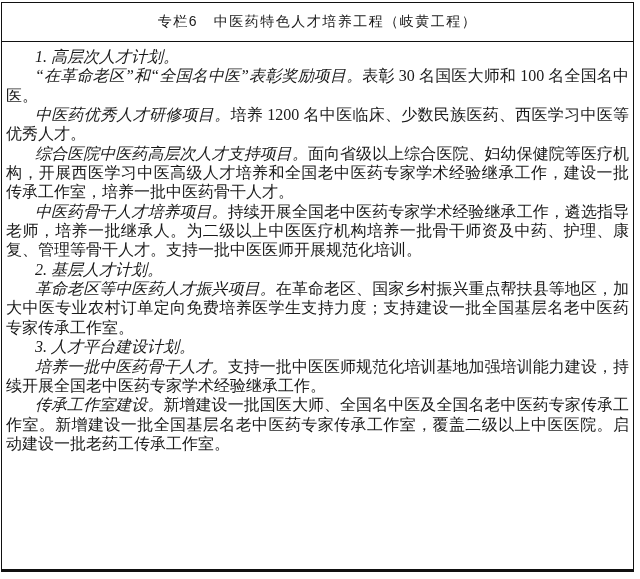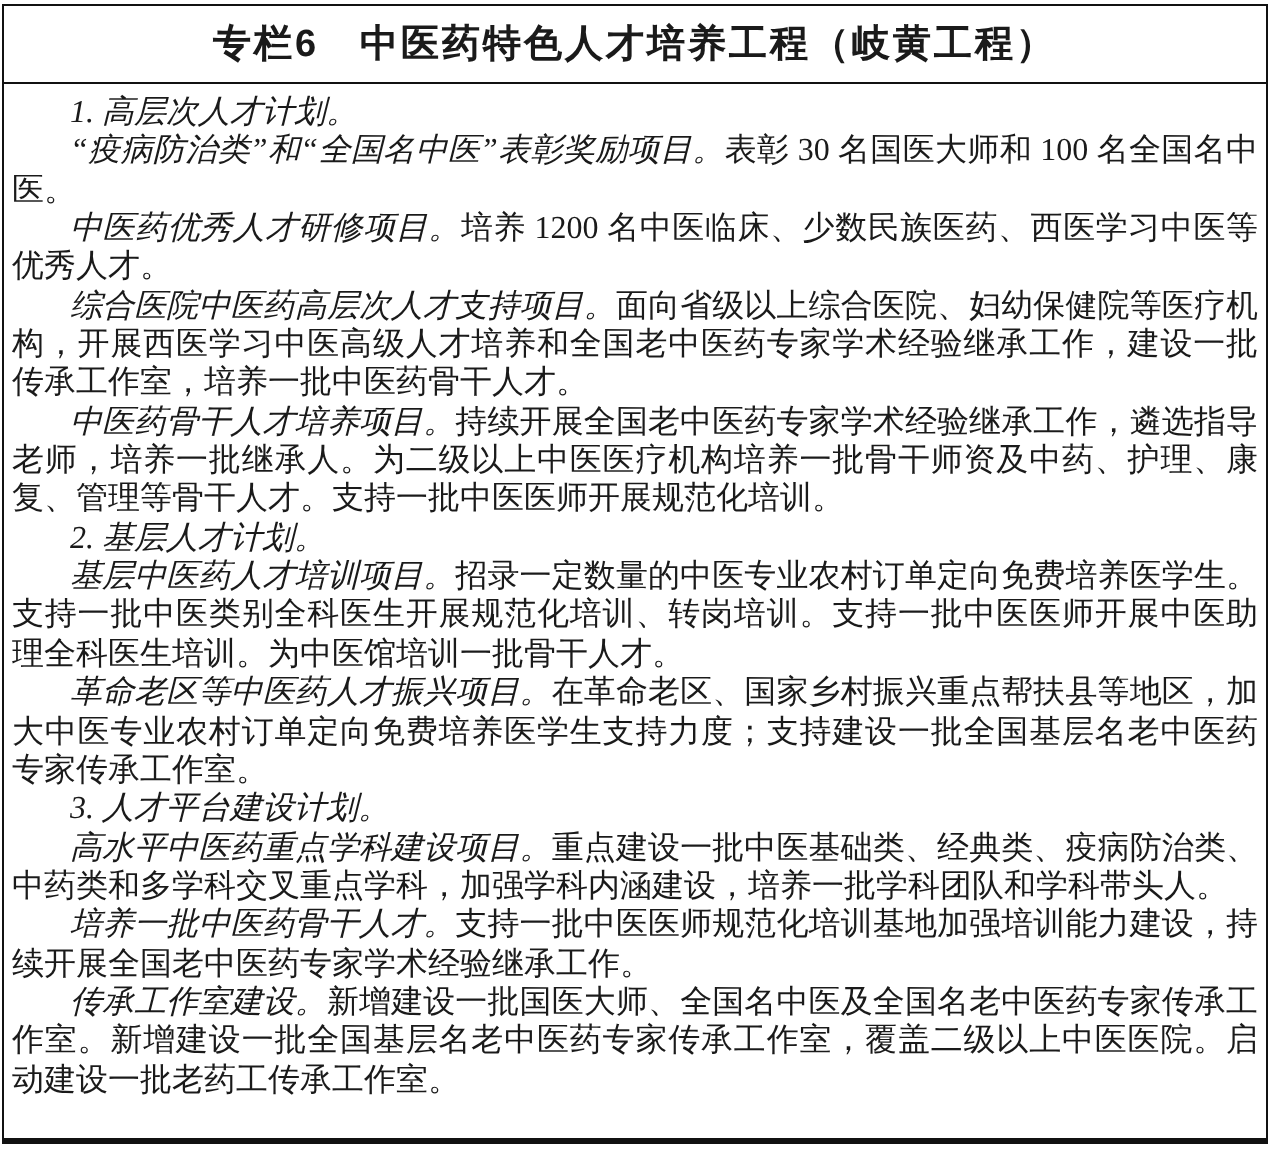--- a/index.html
+++ b/index.html
@@ -24,22 +24,22 @@
     background: #ffffff;
   }
   .panel-title {
     height: 39px;
     box-sizing: border-box;
     border-bottom: 1.5px solid #111111;
     display: flex;
     align-items: center;
     justify-content: center;
     font-family: "Liberation Sans", "DejaVu Sans", sans-serif;
-    font-weight: bold;
-    font-size: 19px;
+    font-weight: normal;
+    font-size: 14px;
     letter-spacing: 1.5px;
     white-space: nowrap;
   }
   .panel-body {
     padding: 5px 4px 0 4px;
     font-size: 16px;
     line-height: 19.35px;
     text-align: justify;
     text-justify: inter-ideograph;
   }
@@ -53,26 +53,24 @@
   .kai { font-style: italic; }
 </style>
 </head>
 <body>
 
 <div class="page">
   <div class="panel">
     <div class="panel-title">专栏6　中医药特色人才培养工程（岐黄工程）</div>
     <div class="panel-body">
       <p class="para"><span class="kai">1. 高层次人才计划。</span><span></span></p>
-      <p class="para"><span class="kai">“疫病防治类”和“全国名中医”表彰奖励项目。</span><span>表彰 30 名国医大师和 100 名全国名中医。</span></p>
+      <p class="para"><span class="kai">“在革命老区”和“全国名中医”表彰奖励项目。</span><span>表彰 30 名国医大师和 100 名全国名中医。</span></p>
       <p class="para"><span class="kai">中医药优秀人才研修项目。</span><span>培养 1200 名中医临床、少数民族医药、西医学习中医等优秀人才。</span></p>
       <p class="para"><span class="kai">综合医院中医药高层次人才支持项目。</span><span>面向省级以上综合医院、妇幼保健院等医疗机构，开展西医学习中医高级人才培养和全国老中医药专家学术经验继承工作，建设一批传承工作室，培养一批中医药骨干人才。</span></p>
       <p class="para"><span class="kai">中医药骨干人才培养项目。</span><span>持续开展全国老中医药专家学术经验继承工作，遴选指导老师，培养一批继承人。为二级以上中医医疗机构培养一批骨干师资及中药、护理、康复、管理等骨干人才。支持一批中医医师开展规范化培训。</span></p>
       <p class="para"><span class="kai">2. 基层人才计划。</span><span></span></p>
-      <p class="para"><span class="kai">基层中医药人才培训项目。</span><span>招录一定数量的中医专业农村订单定向免费培养医学生。支持一批中医类别全科医生开展规范化培训、转岗培训。支持一批中医医师开展中医助理全科医生培训。为中医馆培训一批骨干人才。</span></p>
       <p class="para"><span class="kai">革命老区等中医药人才振兴项目。</span><span>在革命老区、国家乡村振兴重点帮扶县等地区，加大中医专业农村订单定向免费培养医学生支持力度；支持建设一批全国基层名老中医药专家传承工作室。</span></p>
       <p class="para"><span class="kai">3. 人才平台建设计划。</span><span></span></p>
-      <p class="para"><span class="kai">高水平中医药重点学科建设项目。</span><span>重点建设一批中医基础类、经典类、疫病防治类、中药类和多学科交叉重点学科，加强学科内涵建设，培养一批学科团队和学科带头人。</span></p>
       <p class="para"><span class="kai">培养一批中医药骨干人才。</span><span>支持一批中医医师规范化培训基地加强培训能力建设，持续开展全国老中医药专家学术经验继承工作。</span></p>
       <p class="para"><span class="kai">传承工作室建设。</span><span>新增建设一批国医大师、全国名中医及全国名老中医药专家传承工作室。新增建设一批全国基层名老中医药专家传承工作室，覆盖二级以上中医医院。启动建设一批老药工传承工作室。</span></p>
     </div>
   </div>
 </div>
 
 </body></html>

